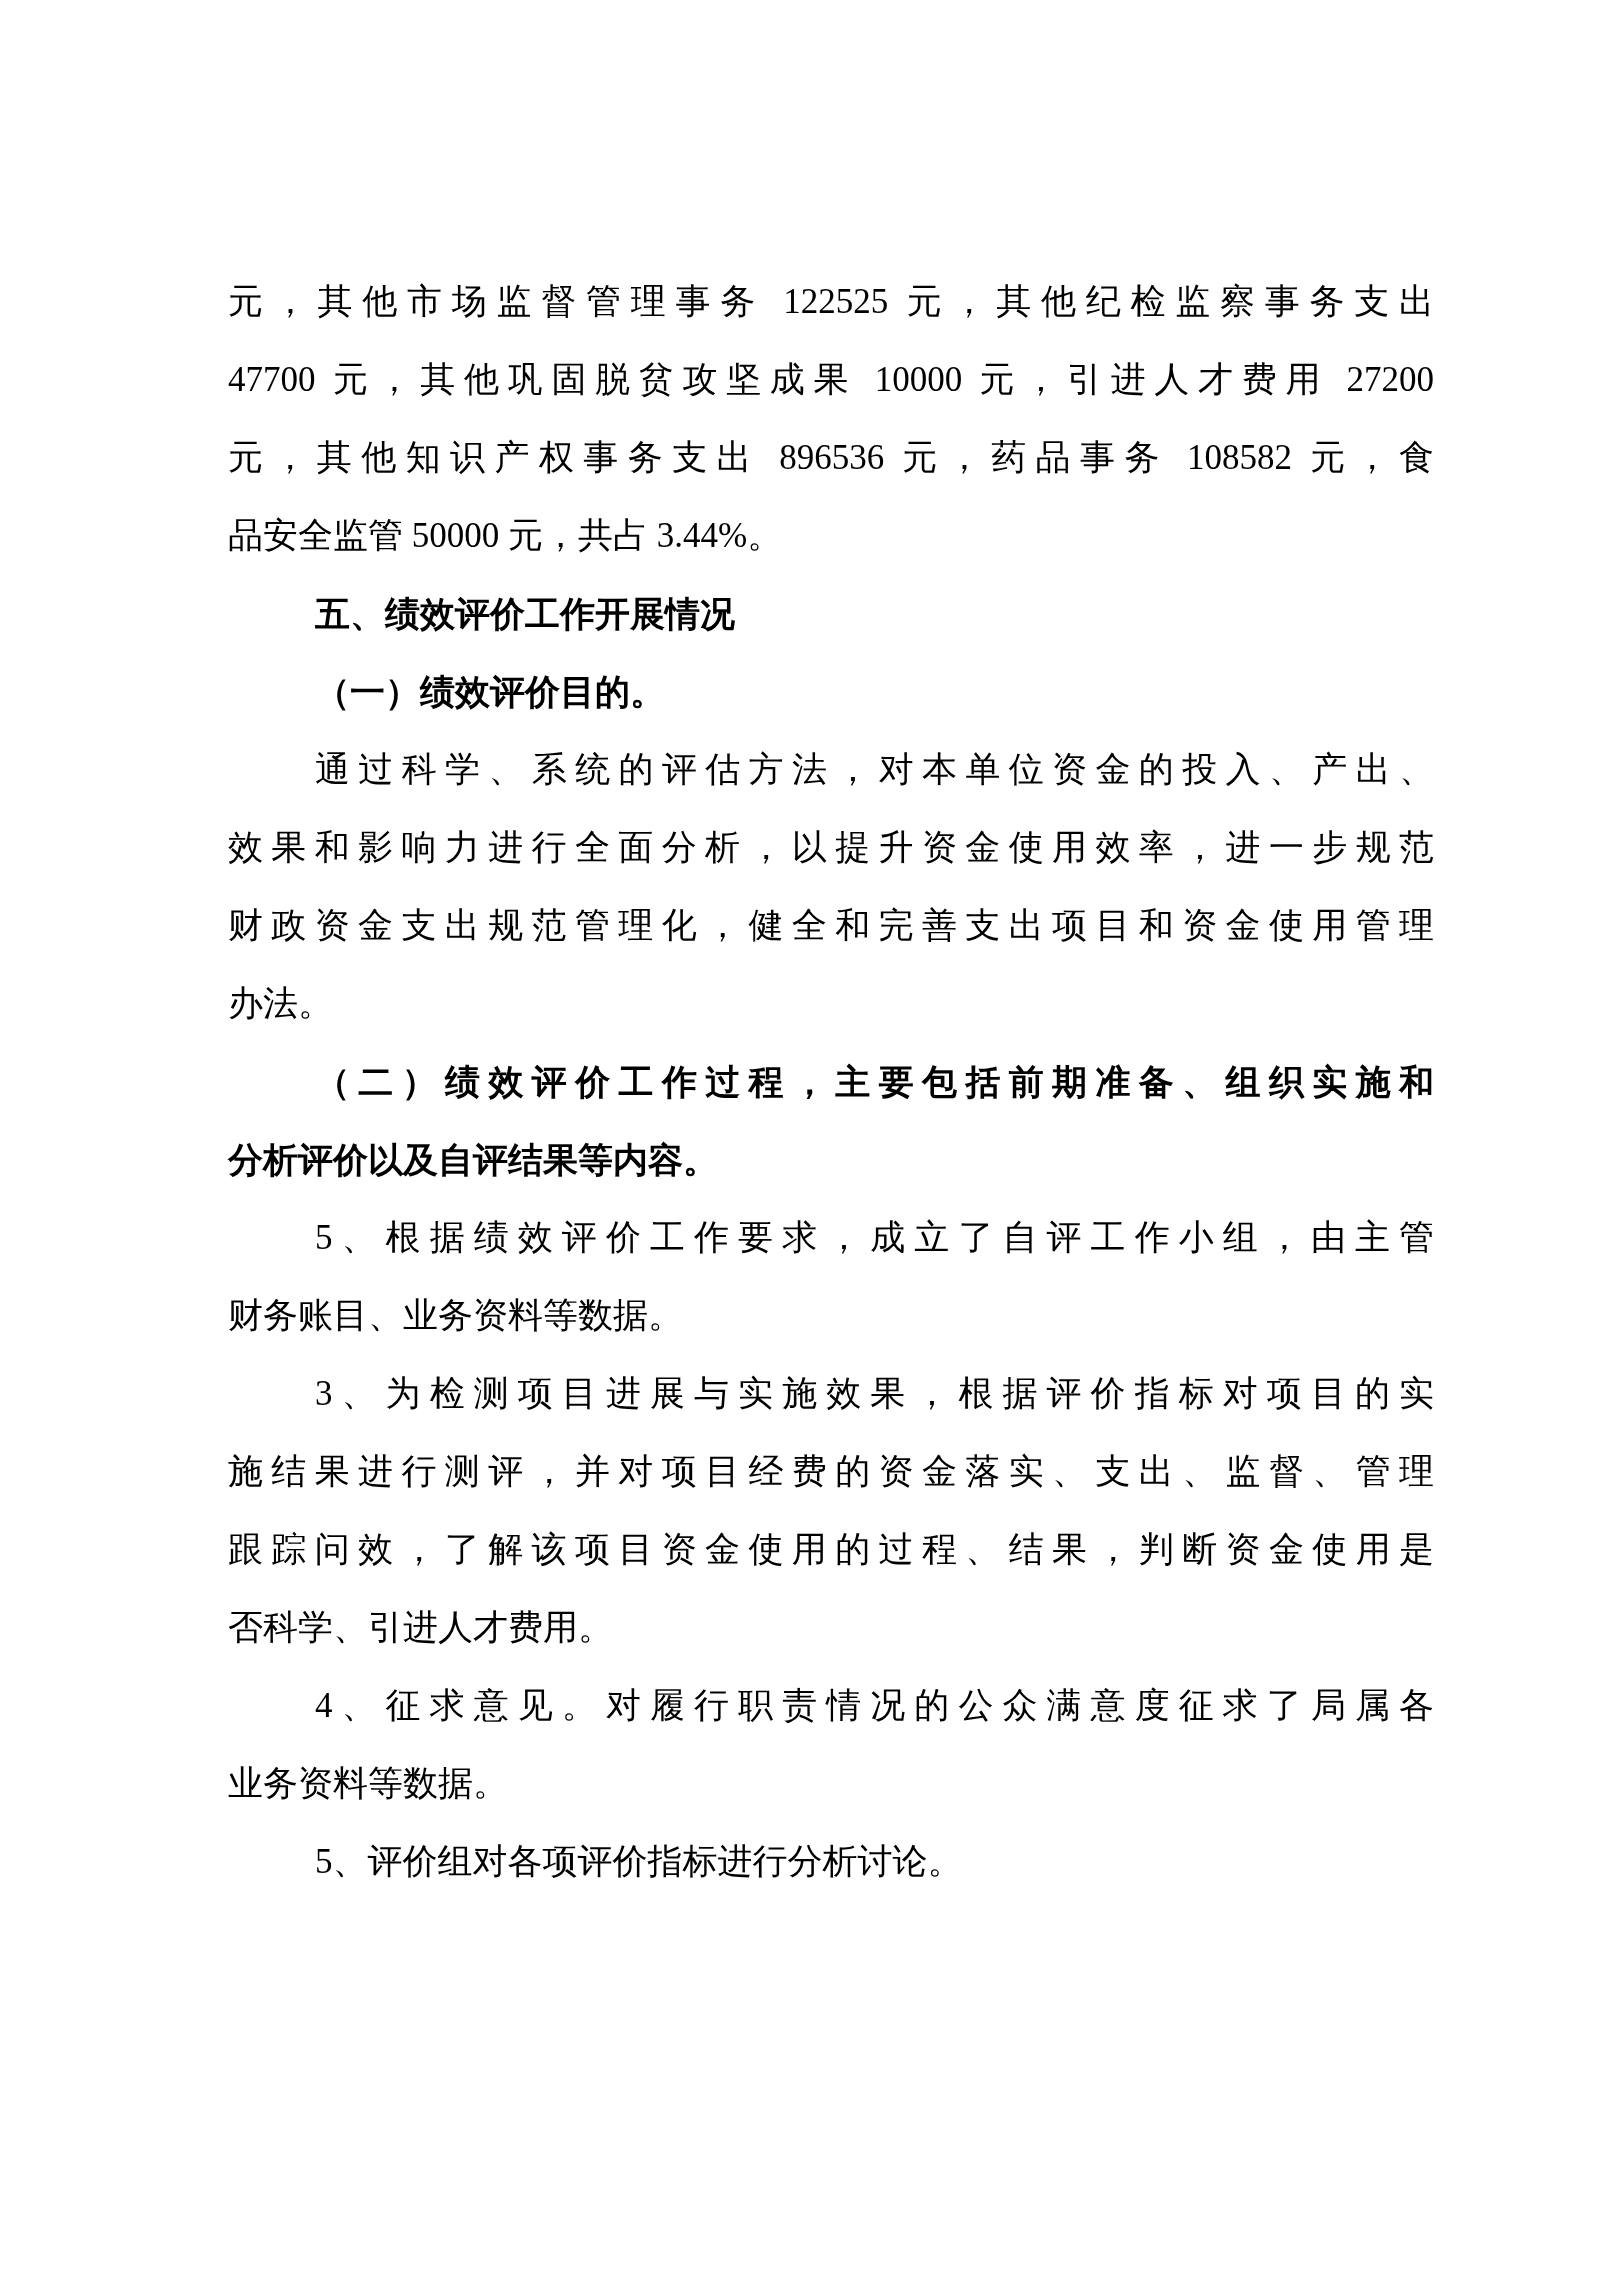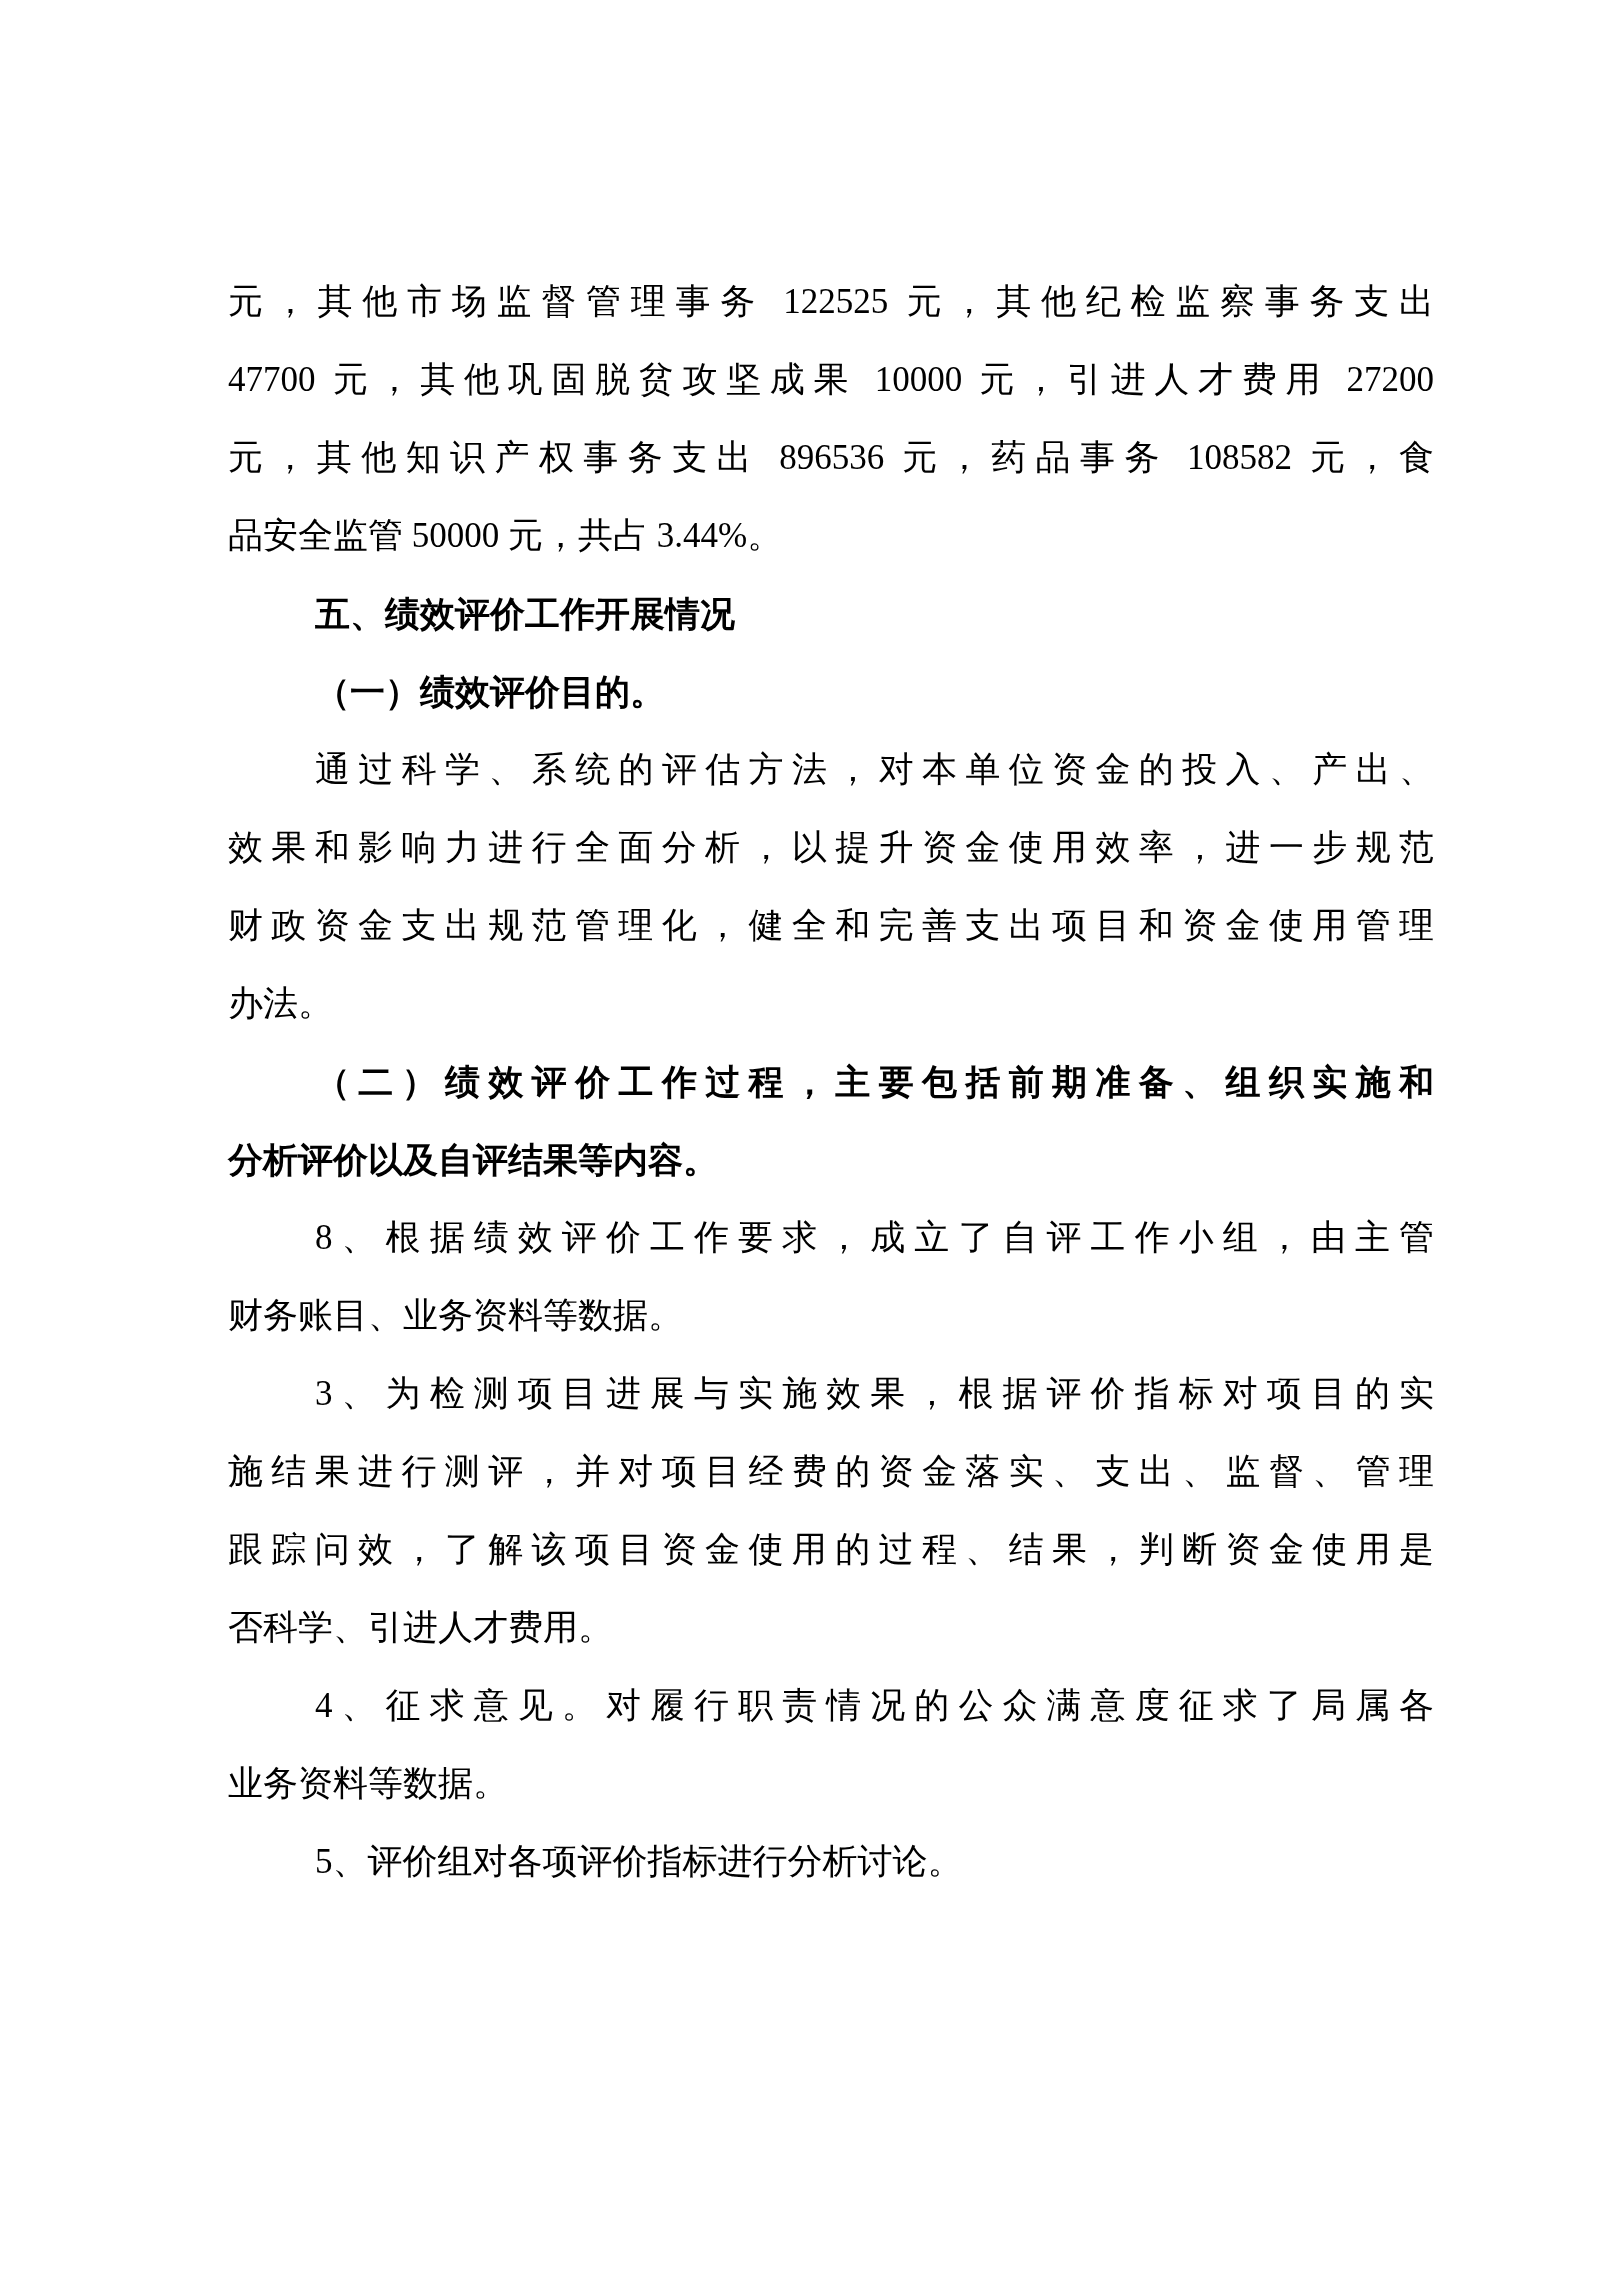--- a/index.html
+++ b/index.html
@@ -48,21 +48,21 @@
       <div class="line fill">元，其他知识产权事务支出 896536 元，药品事务 108582 元，食</div>
       <div class="line end">品安全监管 50000 元，共占 3.44%。</div>
       <div class="line bold ind end">五、绩效评价工作开展情况</div>
       <div class="line bold ind end">（一）绩效评价目的。</div>
       <div class="line ind fill">通过科学、系统的评估方法，对本单位资金的投入、产出、</div>
       <div class="line fill">效果和影响力进行全面分析，以提升资金使用效率，进一步规范</div>
       <div class="line fill">财政资金支出规范管理化，健全和完善支出项目和资金使用管理</div>
       <div class="line end">办法。</div>
       <div class="line bold ind fill">（二）绩效评价工作过程，主要包括前期准备、组织实施和</div>
       <div class="line bold end">分析评价以及自评结果等内容。</div>
-      <div class="line ind fill">8、根据绩效评价工作要求，成立了自评工作小组，由主管</div>
+      <div class="line ind fill">5、根据绩效评价工作要求，成立了自评工作小组，由主管</div>
       <div class="line end">财务账目、业务资料等数据。</div>
       <div class="line ind fill">3、为检测项目进展与实施效果，根据评价指标对项目的实</div>
       <div class="line fill">施结果进行测评，并对项目经费的资金落实、支出、监督、管理</div>
       <div class="line fill">跟踪问效，了解该项目资金使用的过程、结果，判断资金使用是</div>
       <div class="line end">否科学、引进人才费用。</div>
       <div class="line ind fill">4、征求意见。对履行职责情况的公众满意度征求了局属各</div>
       <div class="line end">业务资料等数据。</div>
       <div class="line ind end">5、评价组对各项评价指标进行分析讨论。</div>
     </div>
 </div>

